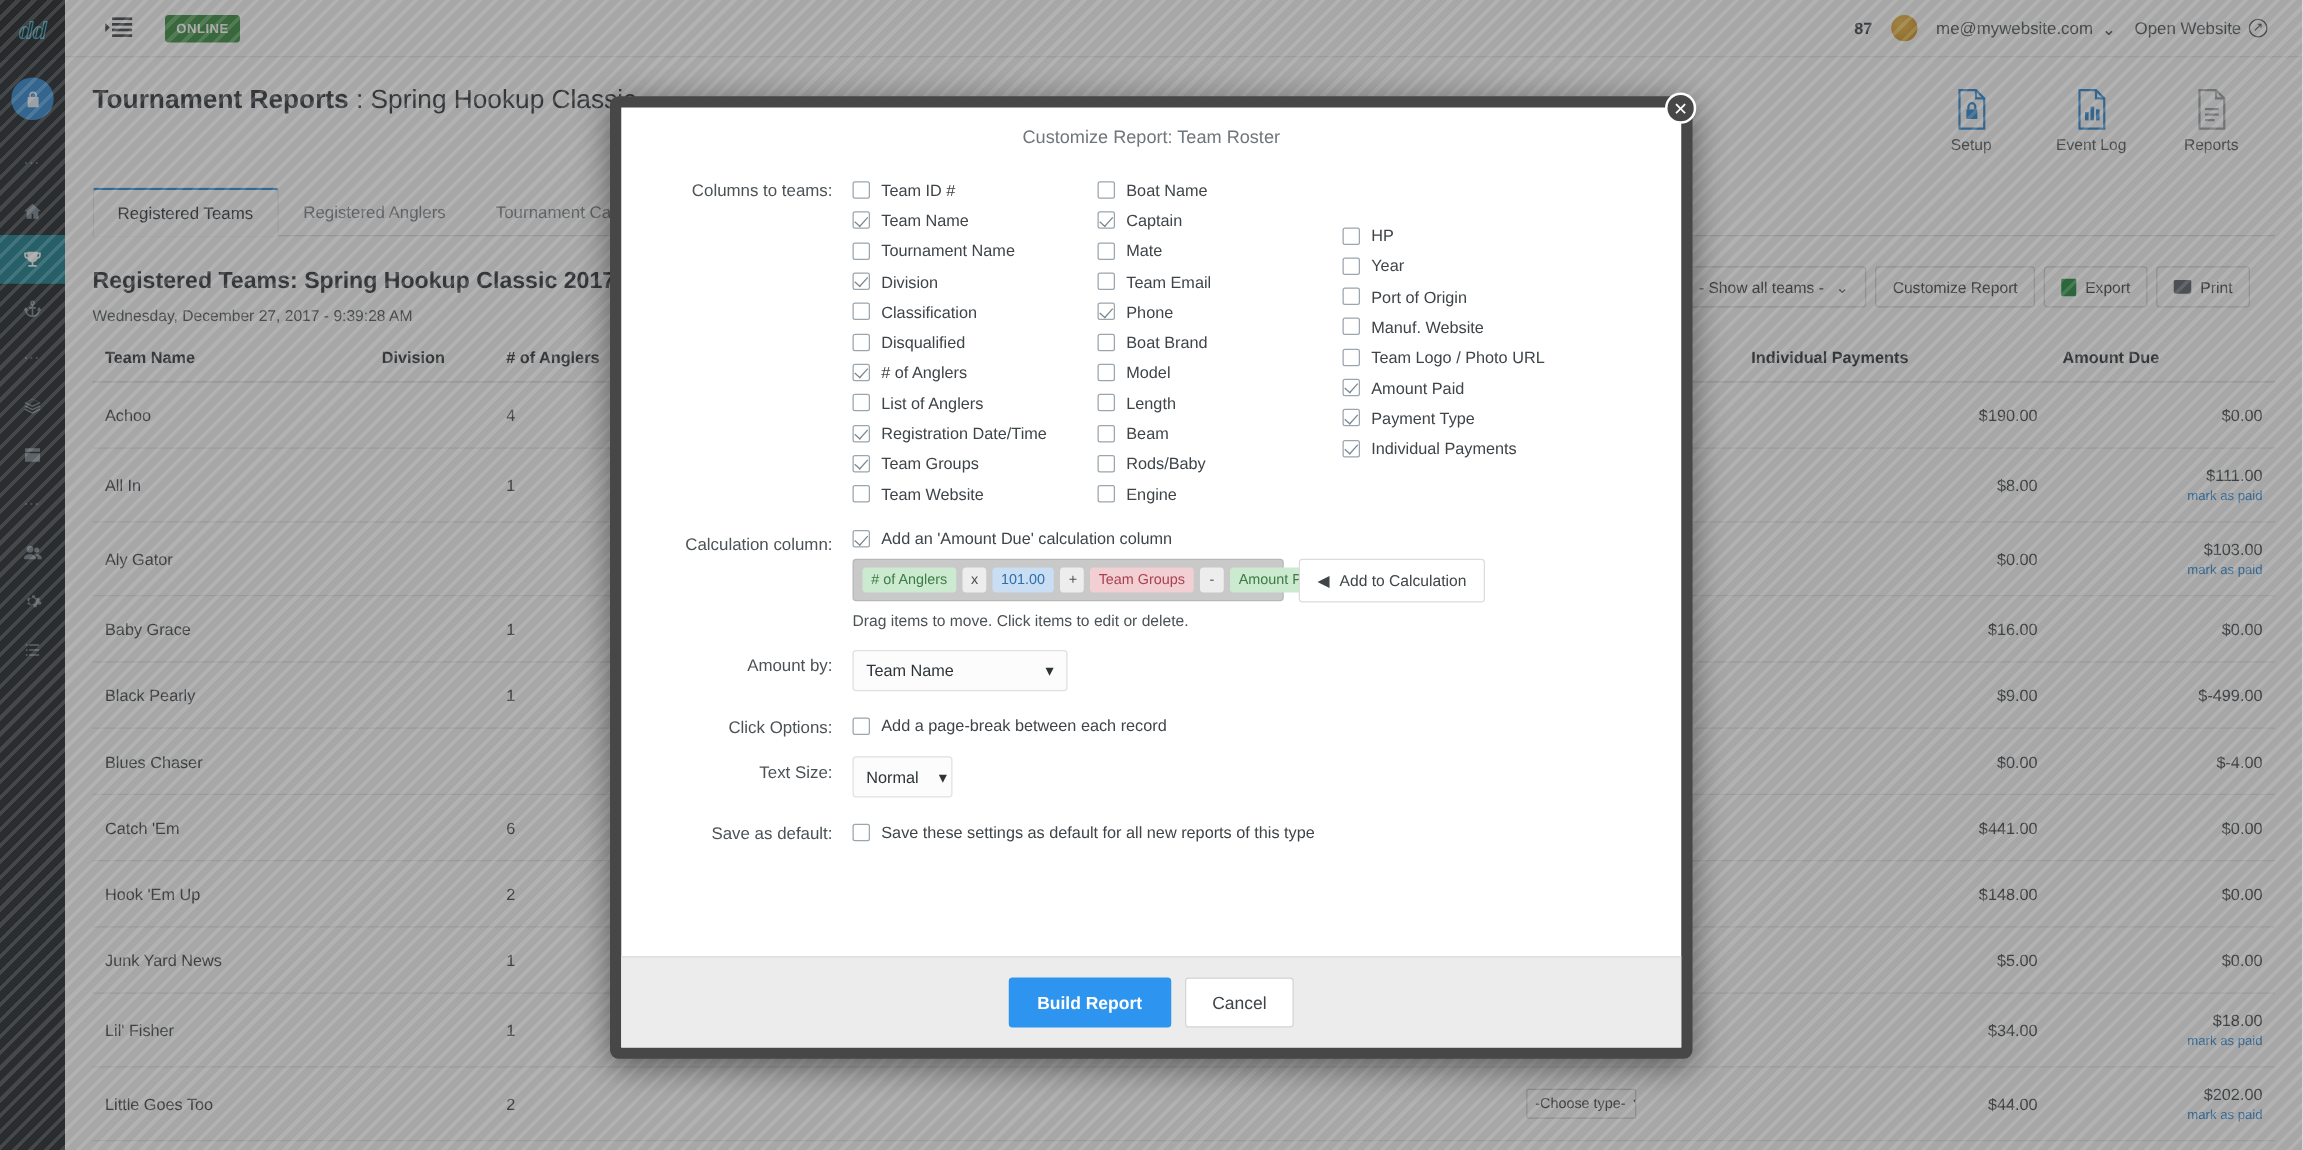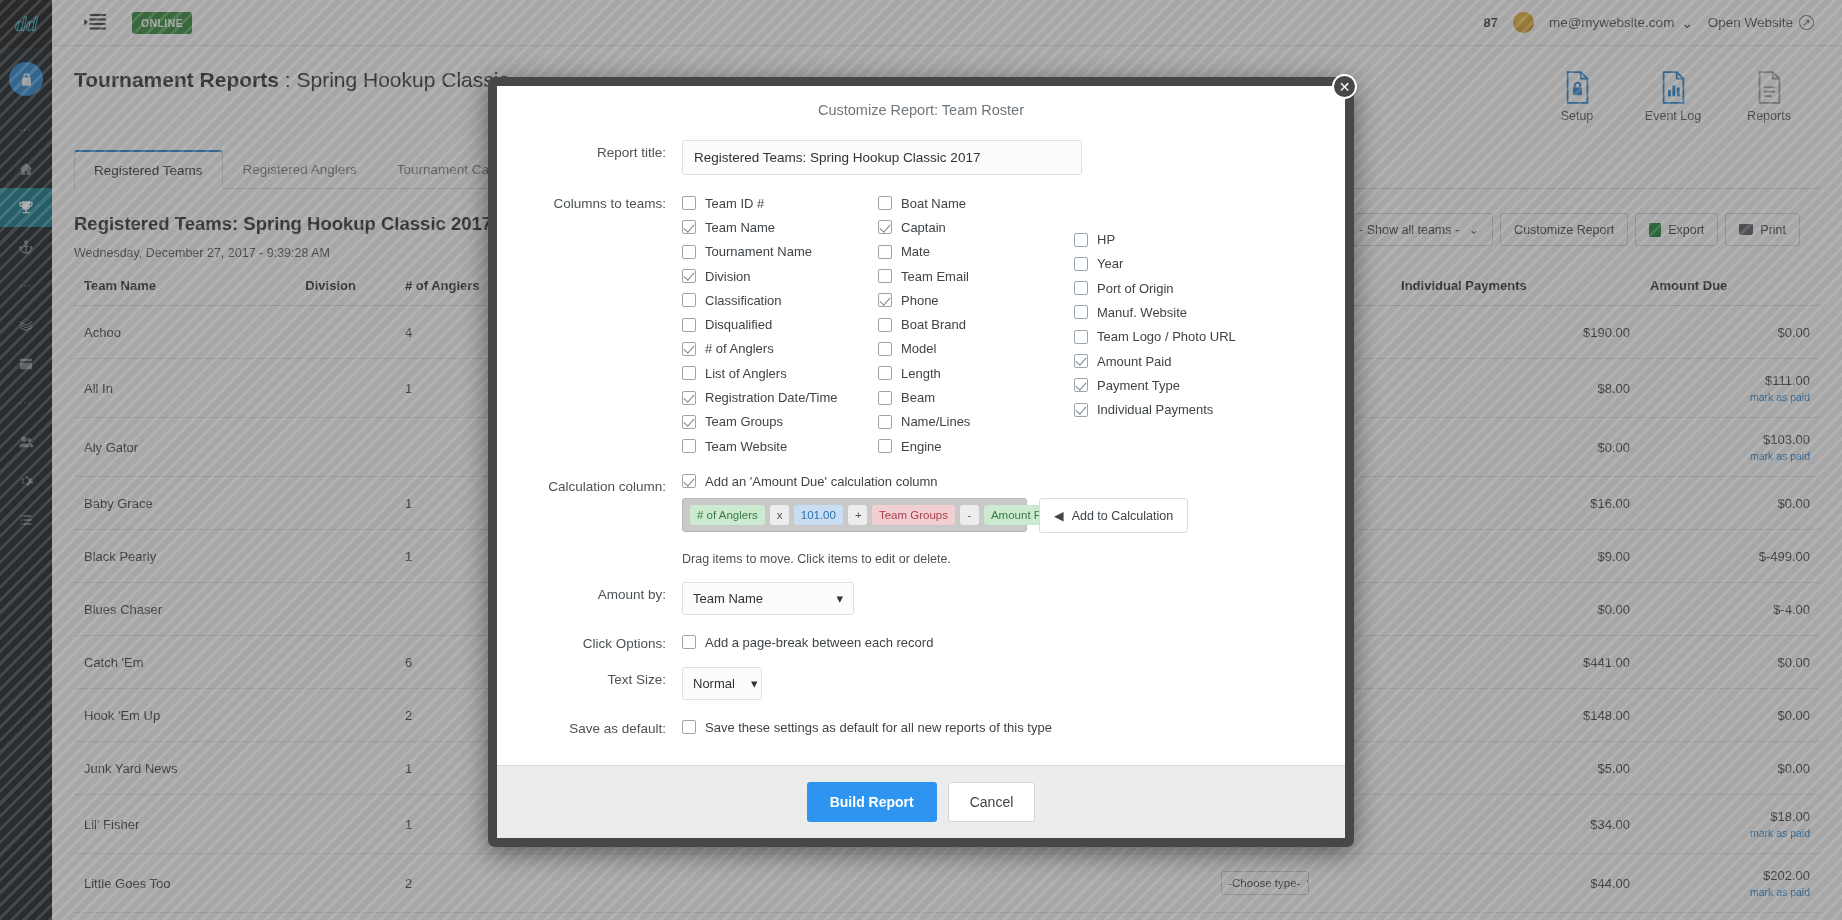--- a/index.html
+++ b/index.html
@@ -172,35 +172,35 @@
   .calc-box {
     background: #c9c9c9; border: 1px solid #b7b7b7; border-radius: 3px;
     padding: 6px 7px; display: flex; align-items: center; gap: 5px;
     width: 345px; margin-top: 9px;
   }
   .chip { font-size: 11.5px; padding: 4px 7px; border-radius: 3px; white-space: nowrap; }
   .chip.green { background: #ccead0; color: #3c7a45; }
   .chip.blue  { background: #c9def3; color: #2f6ea8; }
   .chip.red   { background: #f2cfd3; color: #a8414f; }
   .chip.op    { background: #ededed; color: #4c5256; min-width: 19px; text-align: center; }
-  .calc-hint { font-size: 12.5px; color: #4c5256; margin-top: 20px; }
+  .calc-hint { font-size: 12.5px; color: #4c5256; margin-top: 9px; }
   .add-calc-btn {
     border: 1px solid #dcdcdc; background: #fff; border-radius: 3px;
     font-size: 12.5px; color: #3f4448; padding: 9px 14px; margin-top: 9px;
     display: flex; align-items: center; gap: 8px; white-space: nowrap;
   }
 
   .sel {
     border: 1px solid #e0e0e0; background: #fcfcfc; border-radius: 3px;
     font-size: 13px; color: #2e3337; padding: 8px 10px;
     display: inline-flex; align-items: center; justify-content: space-between; gap: 16px;
   }
   .sel.orderby { width: 172px; }
   .sel.textsize { width: 80px; }
-  .inline-cb { display: flex; align-items: flex-start; gap: 9px; padding-top: 4px; }
+  .inline-cb { display: flex; align-items: flex-end; gap: 9px; padding-top: 4px; }
 
   .modal-footer {
     background: #ececec; border-top: 1px solid #dcdcdc;
     padding: 16px 0; display: flex; justify-content: center; gap: 11px;
     flex: none;
   }
   .btn-primary {
     background: #2d95ef; color: #fff; border: none; border-radius: 3px;
     font-size: 14px; font-weight: bold; padding: 11px 23px;
     font-family: "Liberation Sans", sans-serif;
@@ -585,26 +585,20 @@
   </div>
 
   <div class="dimmer"></div>
 
   <div class="modal">
     <div class="modal-close">✕</div>
     <div class="modal-title">Customize Report: Team Roster</div>
 
     <div class="modal-body">
 
-      <div class="frow">
-        <div class="flabel">Report title:</div>
-        <div class="fctl">
-          <input class="title-input" value="Registered Teams: Spring Hookup Classic 2017" style="">
-        </div>
-      </div>
 
       <div class="frow">
         <div class="flabel">Columns to teams:</div>
         <div class="fctl">
           <div class="cols-grid">
             <div class="cols-col" id="cols-col1">
                 <div class="cb-row">
                   <span class="cb"></span>
                   <span class="cb-lb">Team ID #</span>
                 </div>
@@ -681,21 +675,21 @@
                 <div class="cb-row">
                   <span class="cb"></span>
                   <span class="cb-lb">Length</span>
                 </div>
                 <div class="cb-row">
                   <span class="cb"></span>
                   <span class="cb-lb">Beam</span>
                 </div>
                 <div class="cb-row">
                   <span class="cb"></span>
-                  <span class="cb-lb">Name/Lines</span>
+                  <span class="cb-lb">Rods/Baby</span>
                 </div>
                 <div class="cb-row">
                   <span class="cb"></span>
                   <span class="cb-lb">Engine</span>
                 </div>
               </div>
             <div class="cols-col" id="cols-col3">
                 <div class="cb-row">
                   <span class="cb"></span>
                   <span class="cb-lb">HP</span>

